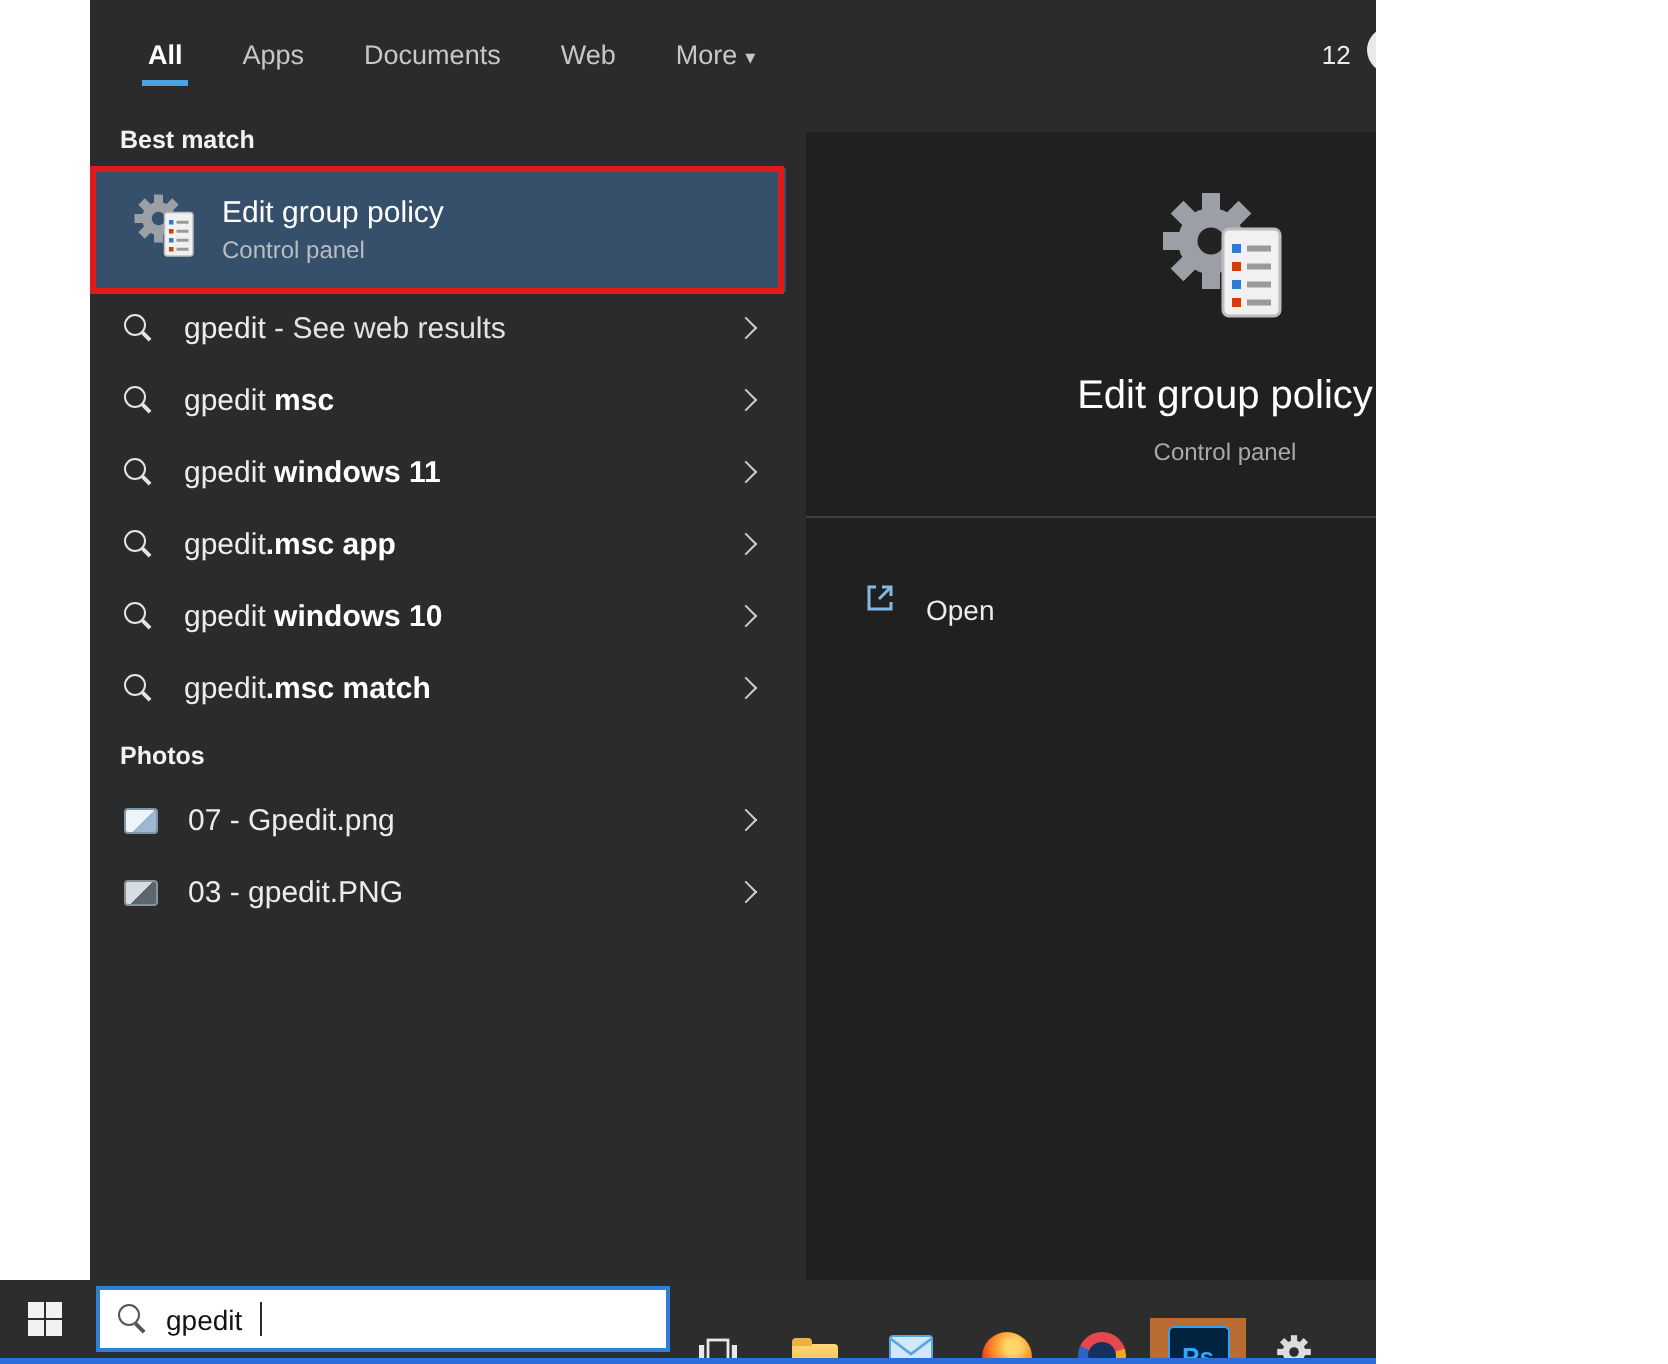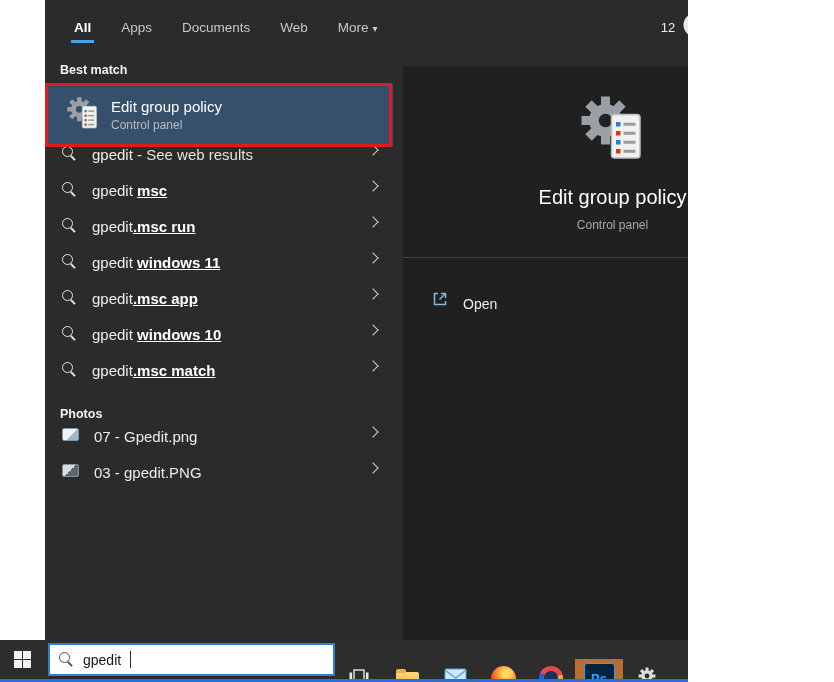--- a/index.html
+++ b/index.html
@@ -32,30 +32,30 @@
   .section-header { font-size: 12.5px; font-weight: bold; color: #f2f2f2; padding: 9px 0 7px 15px; }
   .section-header.web { padding-top: 13px; }
 
   .best-item { height: 62px; background: var(--selected-bg, #36506b); display: flex;
                align-items: center; padding-left: 20px; gap: 10px; }
   .bm-title { font-size: 15px; color: #ffffff; margin-bottom: 3px; }
   .bm-sub { font-size: 12px; color: #b8bdc2; }
   .red-box { position: absolute; left: 0; top: 29px; width: 347px; height: 64px;
              border: 3px solid var(--annotation-red, #df1b1b); pointer-events: none; z-index: 6; }
 
-  .row { height: 36px; display: flex; align-items: flex-start; padding: 0 16px 0 17px; }
+  .row { height: 36px; display: flex; align-items: center; padding: 0 16px 0 17px; }
   .mag { position: relative; width: 15px; height: 15px; flex: 0 0 auto; margin-right: 15px; }
   .mag::before { content: ''; position: absolute; left: 0; top: 0; width: 9px; height: 9px;
                  border: 1.6px solid #e4e4e4; border-radius: 50%; }
   .mag::after { content: ''; position: absolute; width: 6px; height: 1.8px; background: #e4e4e4;
                 transform: rotate(45deg); left: 8px; top: 10.5px; }
   .mag.dark::before { border-color: #555; }
   .mag.dark::after { background: #555; }
   .row .label { font-size: 15px; color: #ececec; white-space: nowrap; }
-  .row .label b { font-weight: bold; color: #fff; text-decoration: underline; }
+  .row .label b { font-weight: bold; color: #fff; }
   .row .label .plain { color: #e2e2e2; }
   .chev { width: 8px; height: 8px; border-top: 1.6px solid #cfcfcf; border-right: 1.6px solid #cfcfcf;
           transform: rotate(45deg); margin-left: auto; flex: 0 0 auto; }
   .thumb { width: 17px; height: 13px; border-radius: 2px; margin-right: 15px; flex: 0 0 auto; }
   .thumb.t1 { background: linear-gradient(135deg, #eef4fa 0 55%, #9db8cf 55%); border: 1px solid #7e97ab; }
   .thumb.t2 { background: linear-gradient(135deg, #d8dde2 0 50%, #5b6770 50%); border: 1px solid #8a9299; }
 
   
   .detail { flex: 1; padding: 12px 12px 0 10px; }
   .detail-inner { background: #202020; height: 100%; display: flex; flex-direction: column;
@@ -166,25 +166,20 @@
 
 
         <div class="row">
           <span class="mag"></span>
           <span class="label"><span>gpedit</span><span class="plain"> - See web results</span></span>
           <span class="chev"></span>
         </div>
         <div class="row">
           <span class="mag"></span>
           <span class="label"><span>gpedit </span><b>msc</b></span>
-          <span class="chev"></span>
-        </div>
-        <div class="row">
-          <span class="mag"></span>
-          <span class="label"><span>gpedit</span><b>.msc run</b></span>
           <span class="chev"></span>
         </div>
         <div class="row">
           <span class="mag"></span>
           <span class="label"><span>gpedit </span><b>windows 11</b></span>
           <span class="chev"></span>
         </div>
         <div class="row">
           <span class="mag"></span>
           <span class="label"><span>gpedit</span><b>.msc app</b></span>

